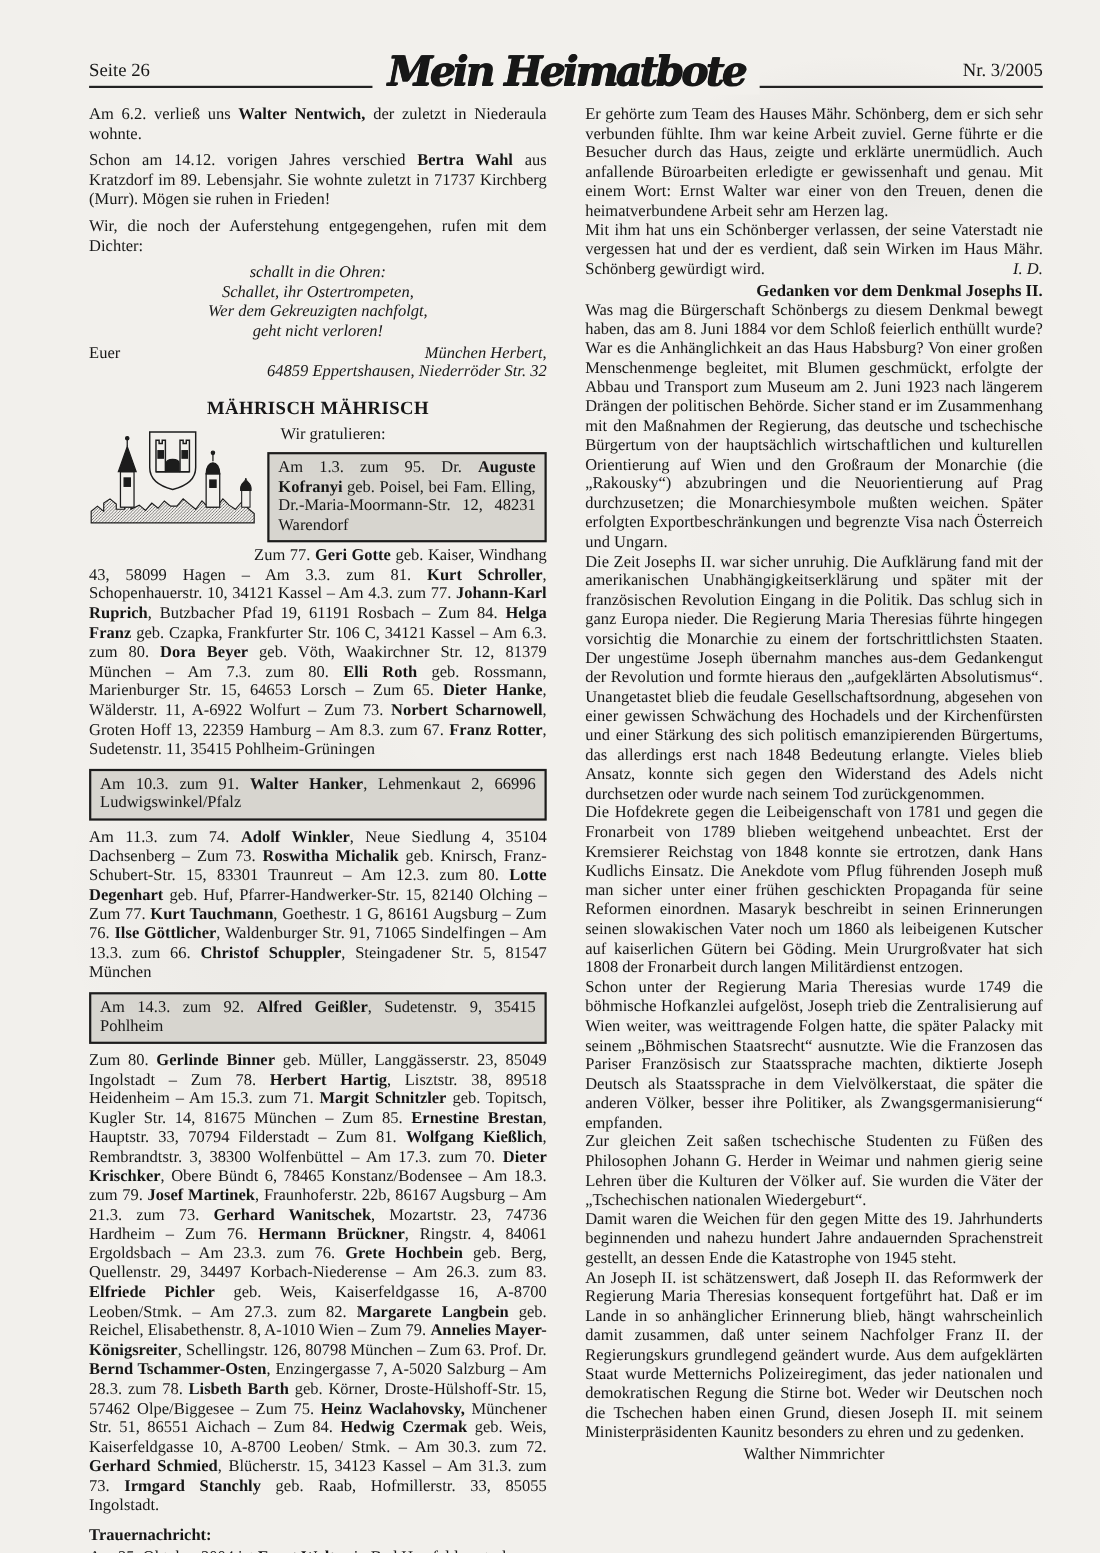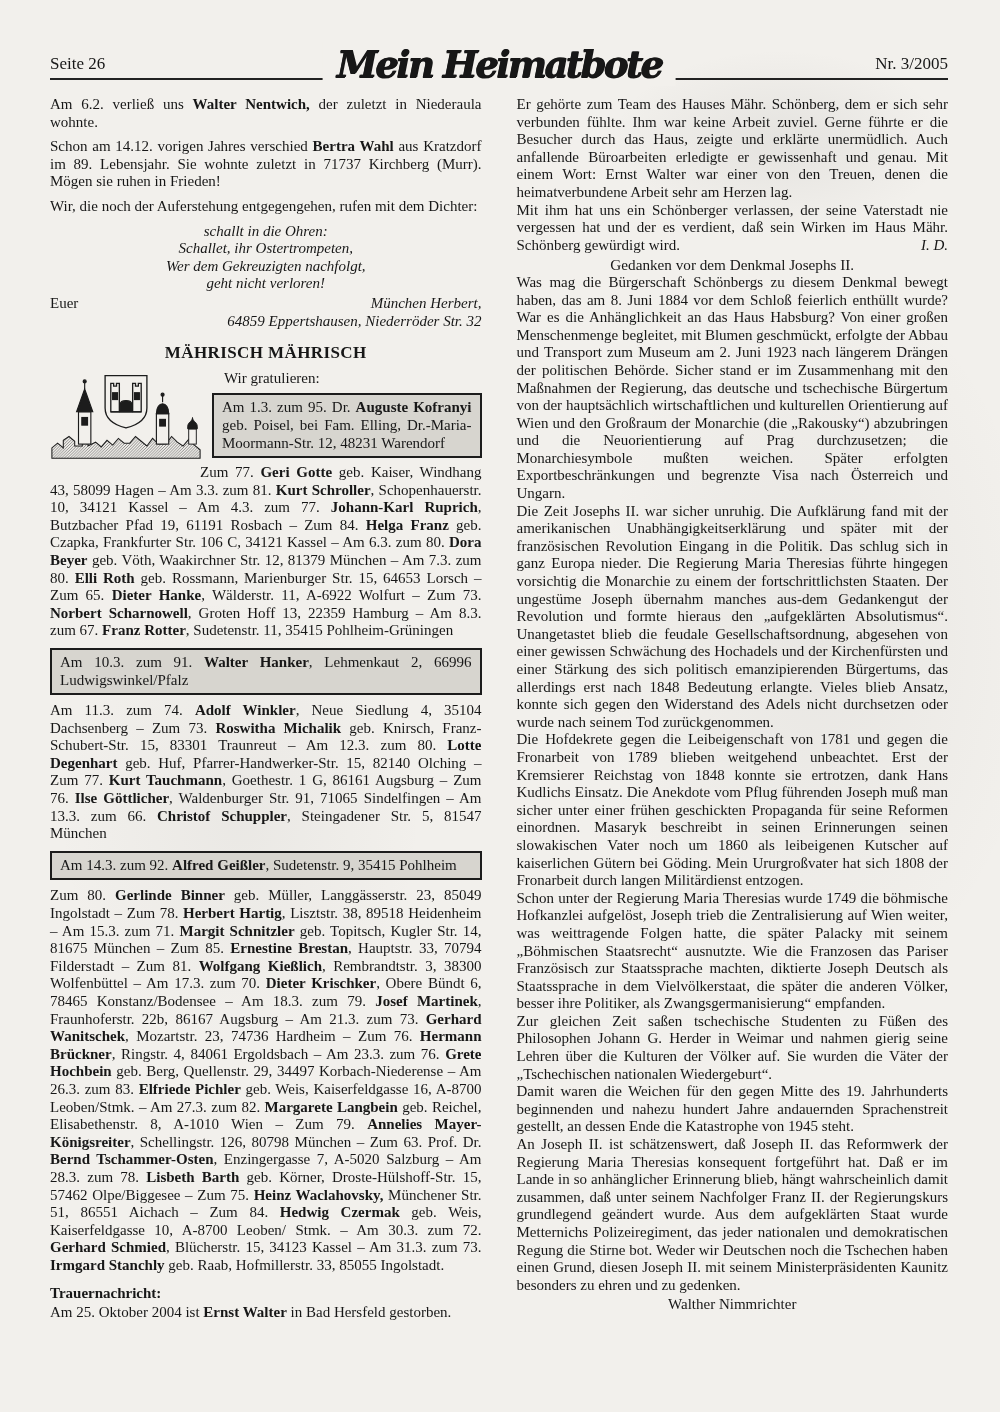--- a/index.html
+++ b/index.html
@@ -1,21 +1,21 @@
 <!DOCTYPE html>
 <html lang="de" style="--paper: #f2f0ec; --ink: #171717; --box_fill: #d7d5cf; --box_border: #1c1c1c; --rule: #222222;"><head>
 <meta charset="utf-8">
 <style>
   :root{
     --paper:#f2f0ec; --ink:#171717; --box_fill:#d7d5cf; --box_border:#1c1c1c; --rule:#222222;
   }
   html,body{margin:0;padding:0;}
   body{width:1000px;height:1412px;background:#e8e6e2;font-family:"Liberation Serif",serif;color:var(--ink);}
   .page{position:relative;width:1000px;height:1412px;box-sizing:border-box;
-    padding:30px 52px 0 50px;overflow:hidden;
+    padding:30px 52px 0 81px;overflow:hidden;
     background:
       radial-gradient(240px 130px at 78% 10%, rgba(110,110,110,.10), transparent 70%),
       radial-gradient(320px 520px at 82% 45%, rgba(110,110,110,.07), transparent 70%),
       radial-gradient(260px 320px at 24% 58%, rgba(110,110,110,.06), transparent 70%),
       var(--paper);}
   
   .header{position:relative;height:48px;border-bottom:2px solid var(--rule);}
   .page-label{position:absolute;left:0;bottom:4px;font-size:17px;}
   .issue-label{position:absolute;right:0;bottom:4px;font-size:17px;}
   .masthead{position:absolute;left:50%;transform:translateX(-50%);bottom:-8px;
@@ -38,21 +38,21 @@
   .section-title{text-align:center;font-weight:bold;font-size:17px;letter-spacing:.4px;margin:14px 0 8px;}
   .ms-row{display:flex;gap:10px;align-items:flex-start;margin:2px 0 4px;}
   .town-img{width:152px;flex:0 0 152px;}
   .ms-right{flex:1;}
   .congrats-label{padding-left:12px;margin:0 0 6px 0;text-align:left;}
   .hlbox{border:2px solid var(--box_border);background:var(--box_fill);
     padding:4px 8px;text-align:justify;}
   .hlbox-full{margin:8px 0 7px;}
   .indent-first{text-indent:150px;}
   .trauer-heading{font-weight:bold;margin:10px 0 2px;text-align:left;}
-  .essay-heading{font-weight:normal;margin:2px 0 0;text-align:center;font-size:15.2px;}
+  .essay-heading{font-weight:bold;margin:2px 0 0;text-align:right;font-size:15.2px;}
   .signature{text-align:center;margin-top:2px;}
 </style>
 </head>
 <body>
 
 <div class="page">
 
   <div class="header">
     <span class="page-label">Seite 26</span>
     <span class="masthead">Mein Heimatbote</span>

